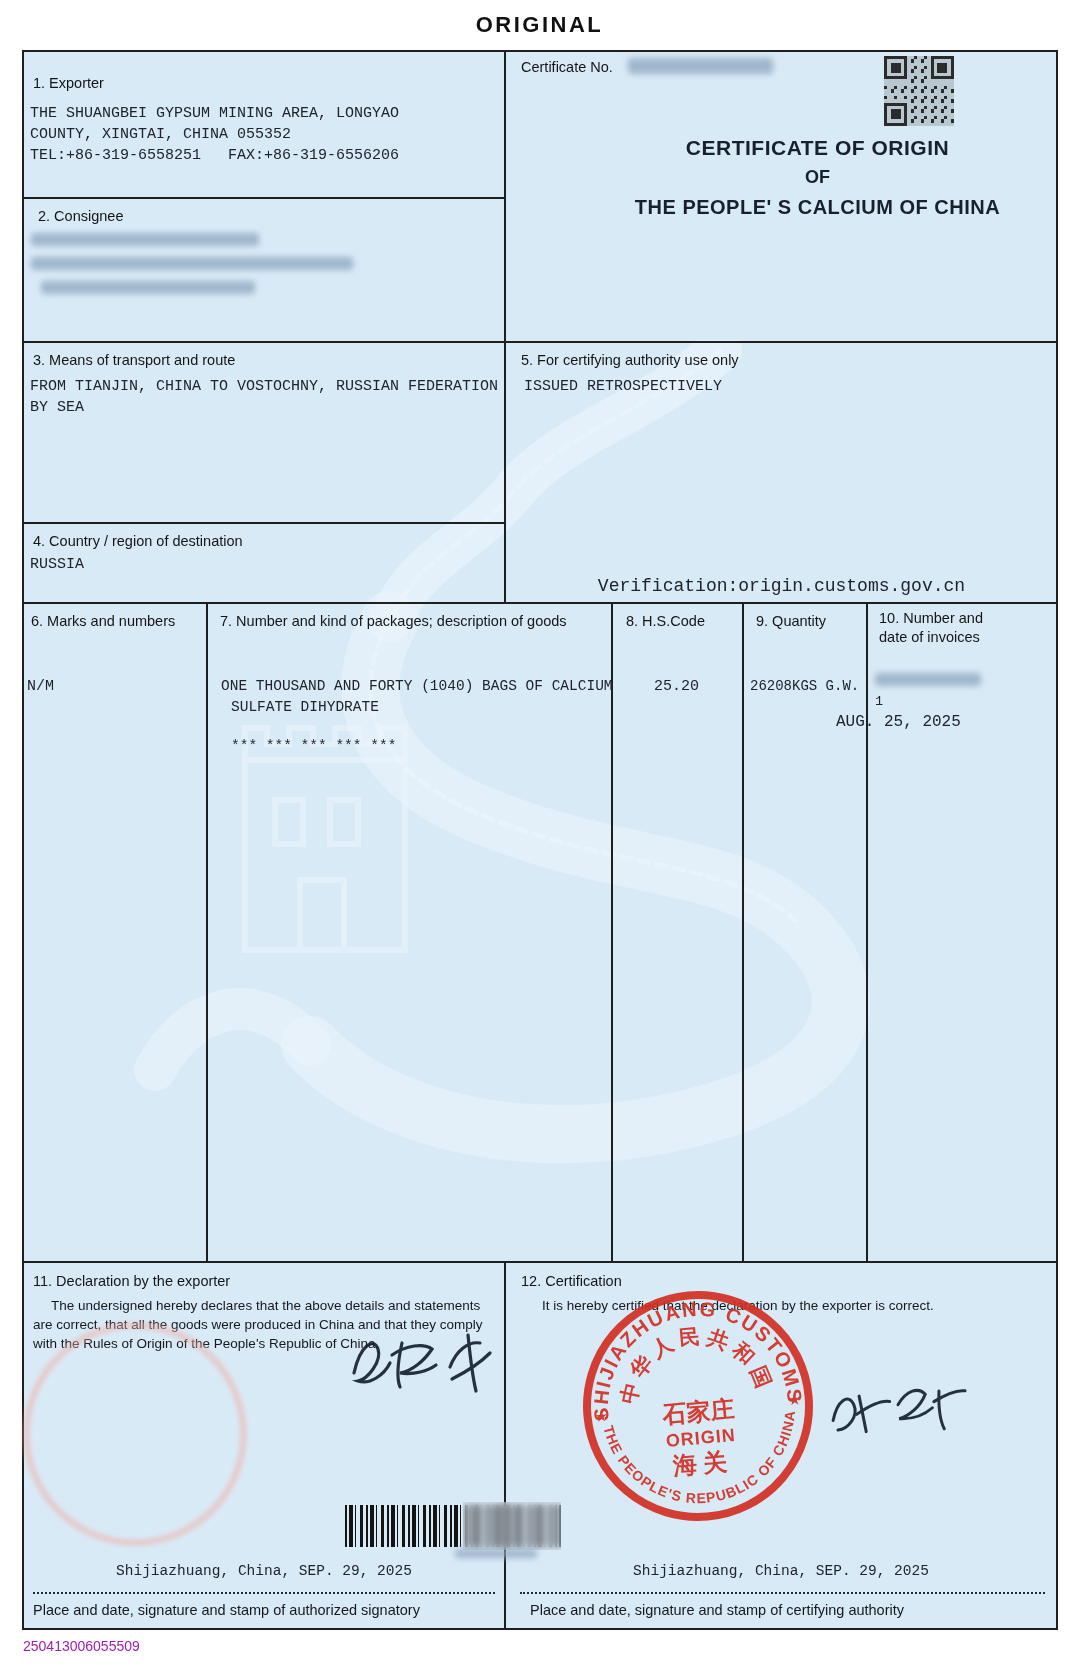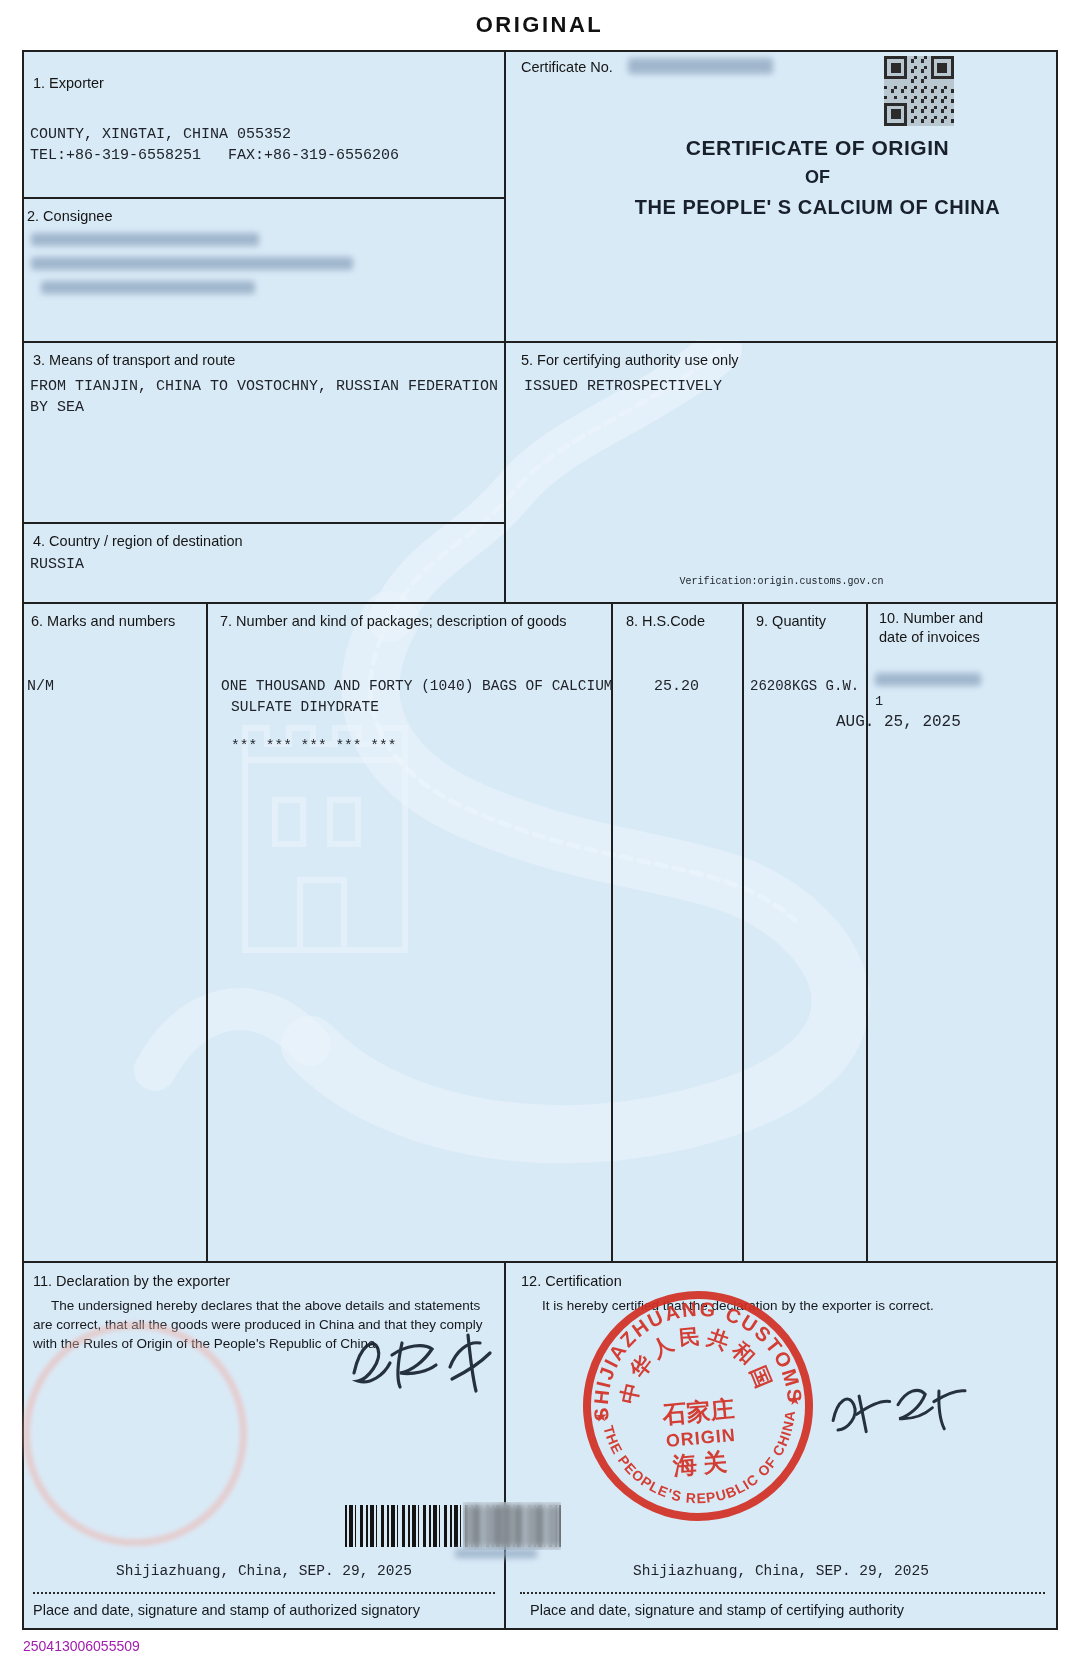--- a/index.html
+++ b/index.html
@@ -8,21 +8,21 @@
 
   .abs{position:absolute;}
   .paper{left:22px;top:50px;width:1036px;height:1580px;background:#d9eaf7;border:2px solid #1f1f1f;box-sizing:border-box;}
   .hline{background:#1f1f1f;height:2px;}
   .vline{background:#1f1f1f;width:2px;}
 
   .doc-title{left:0;top:12px;width:1079px;text-align:center;font-size:22px;font-weight:bold;letter-spacing:2.5px;color:#111;}
 
   .box-label{font-size:14.5px;color:#151515;}
   .mono{font-family:"Liberation Mono","DejaVu Sans Mono",monospace;font-size:15px;color:#20242a;white-space:pre;line-height:21px;}
-  .mono-sm{font-family:"Liberation Mono","DejaVu Sans Mono",monospace;font-size:10px;color:#20242a;white-space:pre;}
+  .mono-sm{font-family:"Liberation Mono","DejaVu Sans Mono",monospace;font-size:18px;color:#20242a;white-space:pre;}
 
   .cert-title{left:507px;top:136px;width:621px;text-align:center;font-weight:bold;color:#17202b;}
   .cert-title .l1{font-size:21px;letter-spacing:0.5px;}
   .cert-title .l2{font-size:18px;margin-top:7px;}
   .cert-title .l3{font-size:20px;letter-spacing:0.5px;margin-top:8px;}
 
   .redact{background:#92a9c2;opacity:0.8;filter:blur(3px);border-radius:2px;}
 
   .para{font-size:13.5px;line-height:19px;color:#16181c;}
 
@@ -67,24 +67,25 @@
   <div class="abs hline" style="left:22px;top:341px;width:1036px;"></div>
   <div class="abs hline" style="left:22px;top:522px;width:484px;"></div>
   <div class="abs hline" style="left:22px;top:602px;width:1036px;"></div>
   <div class="abs hline" style="left:22px;top:1261px;width:1036px;"></div>
   <div class="abs vline" style="left:206px;top:602px;height:659px;"></div>
   <div class="abs vline" style="left:611px;top:602px;height:659px;"></div>
   <div class="abs vline" style="left:742px;top:602px;height:659px;"></div>
   <div class="abs vline" style="left:866px;top:602px;height:659px;"></div>
 
   <div class="abs box-label" style="left:33px;top:60px;margin-top:15px;">1. Exporter</div>
+  <div class="abs mono" style="left:30px;top:103px;">THE SHUANGBEI GYPSUM MINING AREA, LONGYAO</div>
   <div class="abs mono" style="left:30px;top:124px;">COUNTY, XINGTAI, CHINA 055352</div>
   <div class="abs mono" style="left:30px;top:145px;">TEL:+86-319-6558251   FAX:+86-319-6556206</div>
 
-  <div class="abs box-label" style="left:27px;top:208px;">2. Consignee</div>
+  <div class="abs box-label" style="left:38px;top:208px;">2. Consignee</div>
   <div class="abs redact" style="left:31px;top:233px;width:228px;height:13px;"></div>
   <div class="abs redact" style="left:31px;top:257px;width:322px;height:13px;"></div>
   <div class="abs redact" style="left:41px;top:281px;width:214px;height:13px;"></div>
 
   <div class="abs box-label" style="left:521px;top:59px;">Certificate No.</div>
   <div class="abs redact" style="left:628px;top:58px;width:145px;height:16px;"></div>
   <svg id="qr-svg" class="abs" style="left:884px;top:56px;" width="70" height="70" viewBox="0 0 21 21" shape-rendering="crispEdges">
       <rect x="0" y="0" width="21" height="21" fill="#b9c7d1"></rect>
       <rect x="0" y="0" width="7" height="7" fill="#2b2b2b"></rect>
       <rect x="1" y="1" width="5" height="5" fill="#b9c7d1"></rect>

